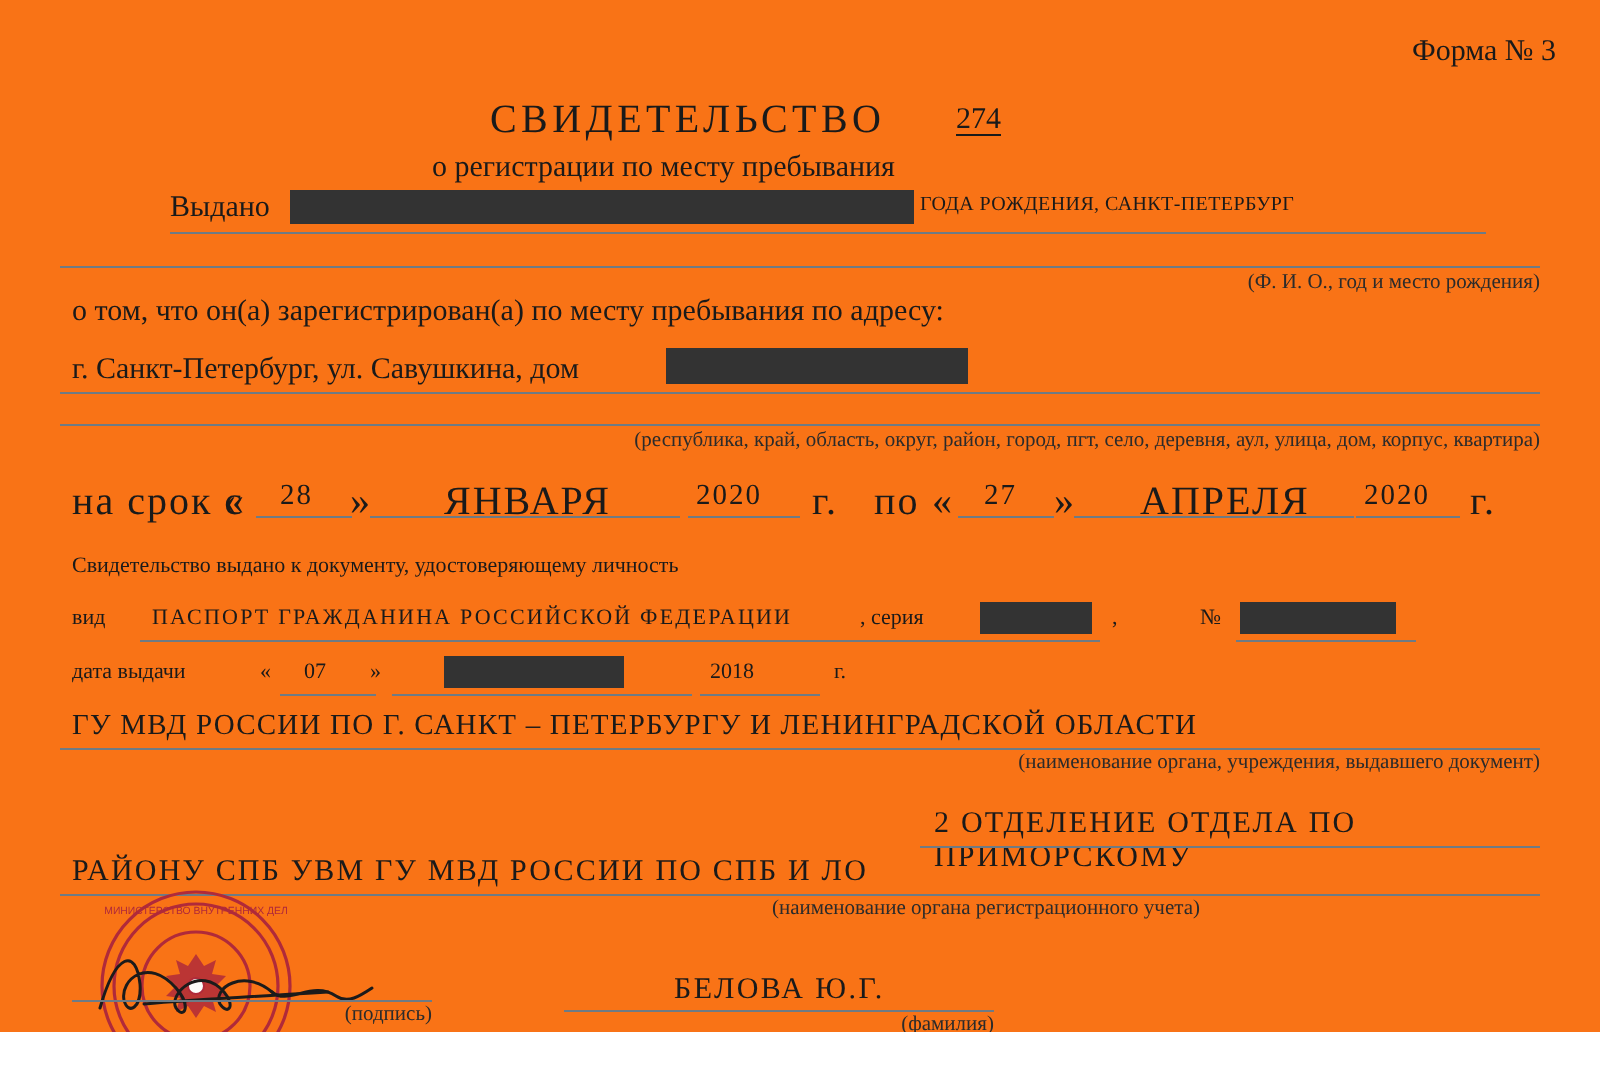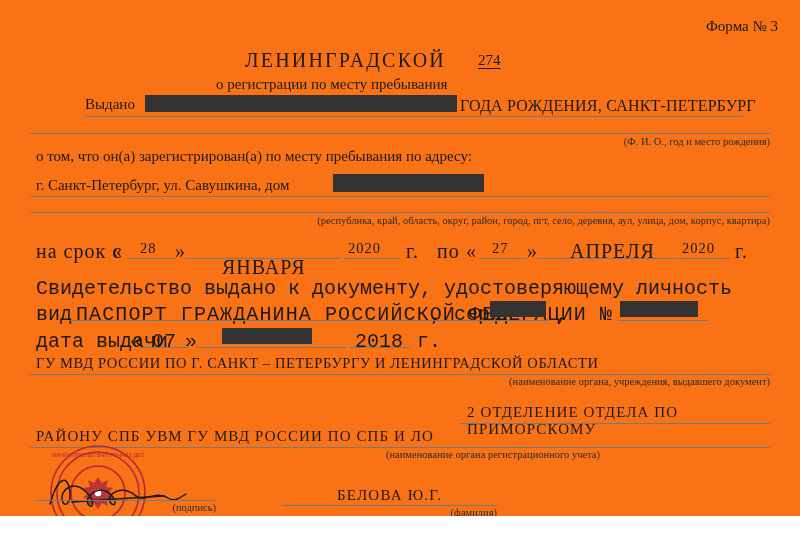--- a/index.html
+++ b/index.html
@@ -54,36 +54,36 @@
 
   .hint {
     font-size: 10.5px;
     color: #2b2b2b;
     text-align: right;
   }
 
   .row-label { font-size: 15px; }
 
   .issued-tail {
-    font-size: 16px;
+    font-size: 10px;
     letter-spacing: 0.2px;
   }
 
   .addr { font-size: 15px; }
 
   .term-word {
     font-size: 20px;
     letter-spacing: 1px;
   }
   .term-num {
     font-size: 14.5px;
     letter-spacing: 1px;
   }
 
-  .doc-line { font-size: 20px; font-family: Liberation Mono, monospace; }
+  .doc-line { font-size: 11px; }
   .spaced { letter-spacing: 1.1px; }
 
   .organ-line {
     font-size: 14.5px;
     letter-spacing: 0.6px;
   }
 
   .chief-line { font-size: 15px; }
 
   .surname {
@@ -104,21 +104,21 @@
   }
   .signature svg { display: block; }
 </style>
 </head>
 <body>
 
 <div id="page">
 
   <div class="abs form-no">Форма № 3</div>
 
-  <div class="abs title">ЛЕНИНГРАДСКОЙ</div>
+  <div class="abs title">СВИДЕТЕЛЬСТВО</div>
   <div class="abs cert-number">274</div>
   <div class="abs subtitle">о регистрации по месту пребывания</div>
 
   <div class="abs row-label" style="top:96px; left:85px;">Выдано</div>
   <div class="abs redact" style="top:95px; left:145px; width:312px; height:17px;"></div>
   <div class="abs issued-tail" style="top:97px; left:460px;">ГОДА РОЖДЕНИЯ, САНКТ-ПЕТЕРБУРГ</div>
   <div class="abs rule" style="top:116px; left:85px; width:658px;"></div>
 
   <div class="abs hint" style="top:136px; left:30px; width:740px;">(Ф. И. О., год и место рождения)</div>
   <div class="abs rule" style="top:133px; left:30px; width:740px;"></div>
@@ -128,21 +128,21 @@
   <div class="abs addr" style="top:177px; left:36px;">г. Санкт-Петербург, ул. Савушкина, дом</div>
   <div class="abs redact" style="top:174px; left:333px; width:151px; height:18px;"></div>
   <div class="abs rule" style="top:196px; left:30px; width:740px;"></div>
   <div class="abs rule" style="top:212px; left:30px; width:740px;"></div>
   <div class="abs hint" style="top:215px; left:30px; width:740px;">(республика, край, область, округ, район, город, пгт, село, деревня, аул, улица, дом, корпус, квартира)</div>
 
   <div class="abs term-word" style="top:240px; left:36px;">на срок с</div>
   <div class="abs term-word" style="top:240px; left:112px;">«</div>
   <div class="abs term-num" style="top:240px; left:140px;">28</div>
   <div class="abs term-word" style="top:240px; left:175px;">»</div>
-  <div class="abs term-word" style="top:256px; left:222px;text-align:right;">ЯНВАРЯ</div>
+  <div class="abs term-word" style="top:240px; left:222px;text-align:right;">ЯНВАРЯ</div>
   <div class="abs term-num" style="top:240px; left:348px;">2020</div>
   <div class="abs term-word" style="top:240px; left:406px;">г.</div>
   <div class="abs term-word" style="top:240px; left:437px;">по</div>
   <div class="abs term-word" style="top:240px; left:466px;">«</div>
   <div class="abs term-num" style="top:240px; left:492px;">27</div>
   <div class="abs term-word" style="top:240px; left:527px;">»</div>
   <div class="abs term-word" style="top:240px; left:570px;">АПРЕЛЯ</div>
   <div class="abs term-num" style="top:240px; left:682px;">2020</div>
   <div class="abs term-word" style="top:240px; left:735px;">г.</div>
 

